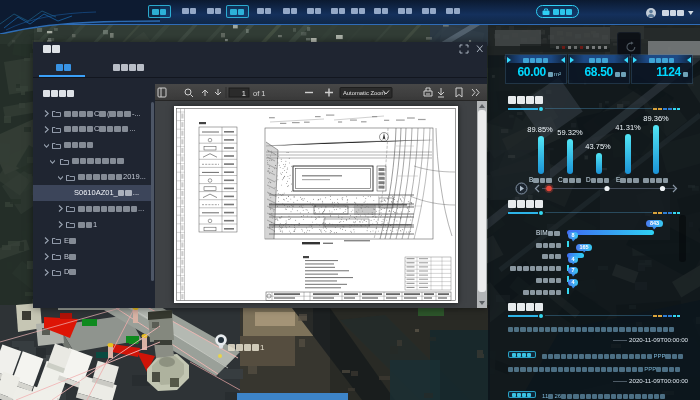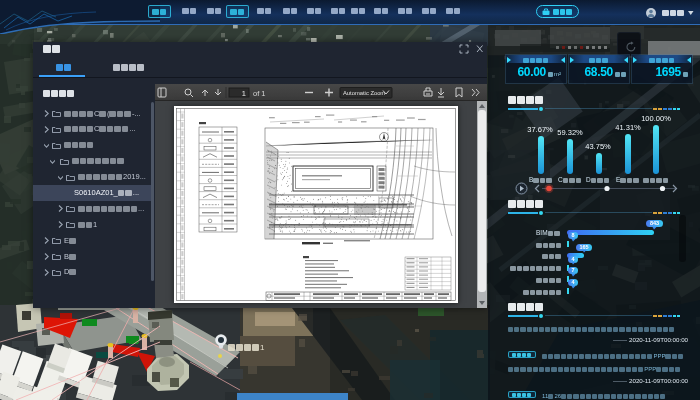--- a/index.html
+++ b/index.html
@@ -1407,46 +1407,46 @@
     <div class="abs" style="left:589px;top:57px;color:#45b4e4;font-size:6.5px;line-height:6.5px"><b class="z" style="width:5.5px;height:5.5px;opacity:0.85;"></b><b class="z" style="width:5.5px;height:5.5px;opacity:0.85;"></b><b class="z" style="width:5.5px;height:5.5px;opacity:0.85;"></b></div>
     <div class="abs" style="left:569px;top:65px;width:44px;text-align:right;color:#00d9ff;font-size:12px;line-height:14px;font-weight:bold;letter-spacing:-.3px">68.50</div>
     <div class="abs" style="left:615px;top:71px;color:#8fd0e8;font-size:6px;line-height:6px"><b class="z" style="width:5px;height:5px;opacity:0.75;"></b><b class="z" style="width:5px;height:5px;opacity:0.75;"></b></div>
 <div class="abs" style="left:632px;top:55px;width:60px;height:28px;background:rgba(10,22,38,.78);outline:1px solid rgba(70,130,190,.25)"></div>
     <div class="abs" style="left:632px;top:55px;width:60px;height:8px;background:linear-gradient(90deg,rgba(25,65,115,.3),rgba(32,85,155,.8) 25%,rgba(32,85,155,.8) 75%,rgba(25,65,115,.3))"></div>
     <svg class="abs" style="left:633px;top:56.5px" width="58" height="6">
       <path d="M0,0 L4,3 L0,6 Z" fill="#36ddff"></path>
       <path d="M58,0 L54,3 L58,6 Z" fill="#36ddff"></path>
     </svg>
     <div class="abs" style="left:649px;top:57px;color:#45b4e4;font-size:6.5px;line-height:6.5px"><b class="z" style="width:5.5px;height:5.5px;opacity:0.85;"></b><b class="z" style="width:5.5px;height:5.5px;opacity:0.85;"></b><b class="z" style="width:5.5px;height:5.5px;opacity:0.85;"></b><b class="z" style="width:5.5px;height:5.5px;opacity:0.85;"></b></div>
-    <div class="abs" style="left:632px;top:65px;width:49px;text-align:right;color:#00d9ff;font-size:12px;line-height:14px;font-weight:bold;letter-spacing:-.3px">1695</div>
+    <div class="abs" style="left:632px;top:65px;width:49px;text-align:right;color:#00d9ff;font-size:12px;line-height:14px;font-weight:bold;letter-spacing:-.3px">1124</div>
     <div class="abs" style="left:683px;top:71px;color:#8fd0e8;font-size:6px;line-height:6px"><b class="z" style="width:5px;height:5px;opacity:0.75;"></b></div>
 <div class="abs" style="left:508px;top:96px;color:#f2f5f8;font-size:9px;line-height:9px;font-weight:bold"><b class="z" style="width:8px;height:8px;opacity:0.95;"></b><b class="z" style="width:8px;height:8px;opacity:0.95;"></b><b class="z" style="width:8px;height:8px;opacity:0.95;"></b><b class="z" style="width:8px;height:8px;opacity:0.95;"></b></div>
     <div class="abs" style="left:508px;top:108px;width:30px;height:2px;background:#2db4e8"></div>
     <div class="abs" style="left:539px;top:107px;width:4px;height:4px;background:#35d8f0;border-radius:50%"></div>
     <div class="abs" style="left:545px;top:108px;width:107px;height:1px;background:rgba(80,160,210,.35)"></div>
     <div class="abs" style="left:653px;top:108px;width:4px;height:2px;background:#d9a33c"></div>
     <div class="abs" style="left:658px;top:108px;width:4px;height:2px;background:#d9a33c"></div>
     <div class="abs" style="left:663px;top:108px;width:4px;height:2px;background:#2f7fd6"></div>
     <div class="abs" style="left:668px;top:108px;width:4px;height:2px;background:#2f7fd6"></div>
     <div class="abs" style="left:673px;top:108px;width:3px;height:2px;background:#35d8f0"></div>
     <div class="abs" style="left:677px;top:108px;width:3px;height:2px;background:#35d8f0"></div>
 <div class="abs" style="left:537.9px;top:136px;width:6px;height:38px;border-radius:3px;background:linear-gradient(180deg,#52e6f5,#1b93d6)"></div>
-<div class="abs" style="left:520px;top:126px;width:40px;text-align:center;color:#eef5fa;font-size:7.5px;line-height:8px">37.67%</div>
+<div class="abs" style="left:520px;top:126px;width:40px;text-align:center;color:#eef5fa;font-size:7.5px;line-height:8px">89.85%</div>
 <div class="abs" style="left:529px;top:176px;color:#cfe2ef;font-size:6.5px;line-height:7px;white-space:nowrap"><span>B</span><b class="z" style="width:5.5px;height:5.5px;opacity:0.62;"></b><b class="z" style="width:5.5px;height:5.5px;opacity:0.62;"></b><b class="z" style="width:5.5px;height:5.5px;opacity:0.62;"></b></div>
 <div class="abs" style="left:567.0px;top:139px;width:6px;height:35px;border-radius:3px;background:linear-gradient(180deg,#52e6f5,#1b93d6)"></div>
 <div class="abs" style="left:550px;top:129px;width:40px;text-align:center;color:#eef5fa;font-size:7.5px;line-height:8px">59.32%</div>
 <div class="abs" style="left:558px;top:176px;color:#cfe2ef;font-size:6.5px;line-height:7px;white-space:nowrap"><span>C</span><b class="z" style="width:5.5px;height:5.5px;opacity:0.62;"></b><b class="z" style="width:5.5px;height:5.5px;opacity:0.62;"></b><b class="z" style="width:5.5px;height:5.5px;opacity:0.62;"></b></div>
 <div class="abs" style="left:595.5px;top:153px;width:6px;height:21px;border-radius:3px;background:linear-gradient(180deg,#52e6f5,#1b93d6)"></div>
 <div class="abs" style="left:578px;top:143px;width:40px;text-align:center;color:#eef5fa;font-size:7.5px;line-height:8px">43.75%</div>
 <div class="abs" style="left:586px;top:176px;color:#cfe2ef;font-size:6.5px;line-height:7px;white-space:nowrap"><span>D</span><b class="z" style="width:5.5px;height:5.5px;opacity:0.62;"></b><b class="z" style="width:5.5px;height:5.5px;opacity:0.62;"></b><b class="z" style="width:5.5px;height:5.5px;opacity:0.62;"></b></div>
 <div class="abs" style="left:625.0px;top:134px;width:6px;height:40px;border-radius:3px;background:linear-gradient(180deg,#52e6f5,#1b93d6)"></div>
 <div class="abs" style="left:608px;top:124px;width:40px;text-align:center;color:#eef5fa;font-size:7.5px;line-height:8px">41.31%</div>
 <div class="abs" style="left:616px;top:176px;color:#cfe2ef;font-size:6.5px;line-height:7px;white-space:nowrap"><span>E</span><b class="z" style="width:5.5px;height:5.5px;opacity:0.62;"></b><b class="z" style="width:5.5px;height:5.5px;opacity:0.62;"></b><b class="z" style="width:5.5px;height:5.5px;opacity:0.62;"></b></div>
 <div class="abs" style="left:653.2px;top:125px;width:6px;height:49px;border-radius:3px;background:linear-gradient(180deg,#52e6f5,#1b93d6)"></div>
-<div class="abs" style="left:636px;top:115px;width:40px;text-align:center;color:#eef5fa;font-size:7.5px;line-height:8px">100.00%</div>
+<div class="abs" style="left:636px;top:115px;width:40px;text-align:center;color:#eef5fa;font-size:7.5px;line-height:8px">89.36%</div>
 <div class="abs" style="left:643px;top:176px;color:#cfe2ef;font-size:6.5px;line-height:7px;white-space:nowrap"><b class="z" style="width:5.5px;height:5.5px;opacity:0.62;"></b><b class="z" style="width:5.5px;height:5.5px;opacity:0.62;"></b><b class="z" style="width:5.5px;height:5.5px;opacity:0.62;"></b><b class="z" style="width:5.5px;height:5.5px;opacity:0.62;"></b></div>
 <svg class="abs" style="left:512px;top:180px" width="176" height="17">
  <circle cx="9.5" cy="8.5" r="5.5" stroke="#8494a6" stroke-width="1" fill="rgba(30,40,55,.5)"></circle>
  <path d="M8,5.8 L12,8.5 L8,11.2 Z" fill="#aebecb"></path>
  <path d="M27,5 L23.5,8.5 L27,12" stroke="#8a97a6" stroke-width="1.2" fill="none"></path>
 
  <path d="M30,8.5 H164" stroke="#46505e" stroke-width="1"></path>
  <circle cx="37" cy="8.5" r="4.5" fill="rgba(230,70,55,.3)"></circle>
       <circle cx="37" cy="8.5" r="2.8" fill="#e8483a"></circle>
  <circle cx="95" cy="8.5" r="2.6" fill="#eef2f5"></circle>

